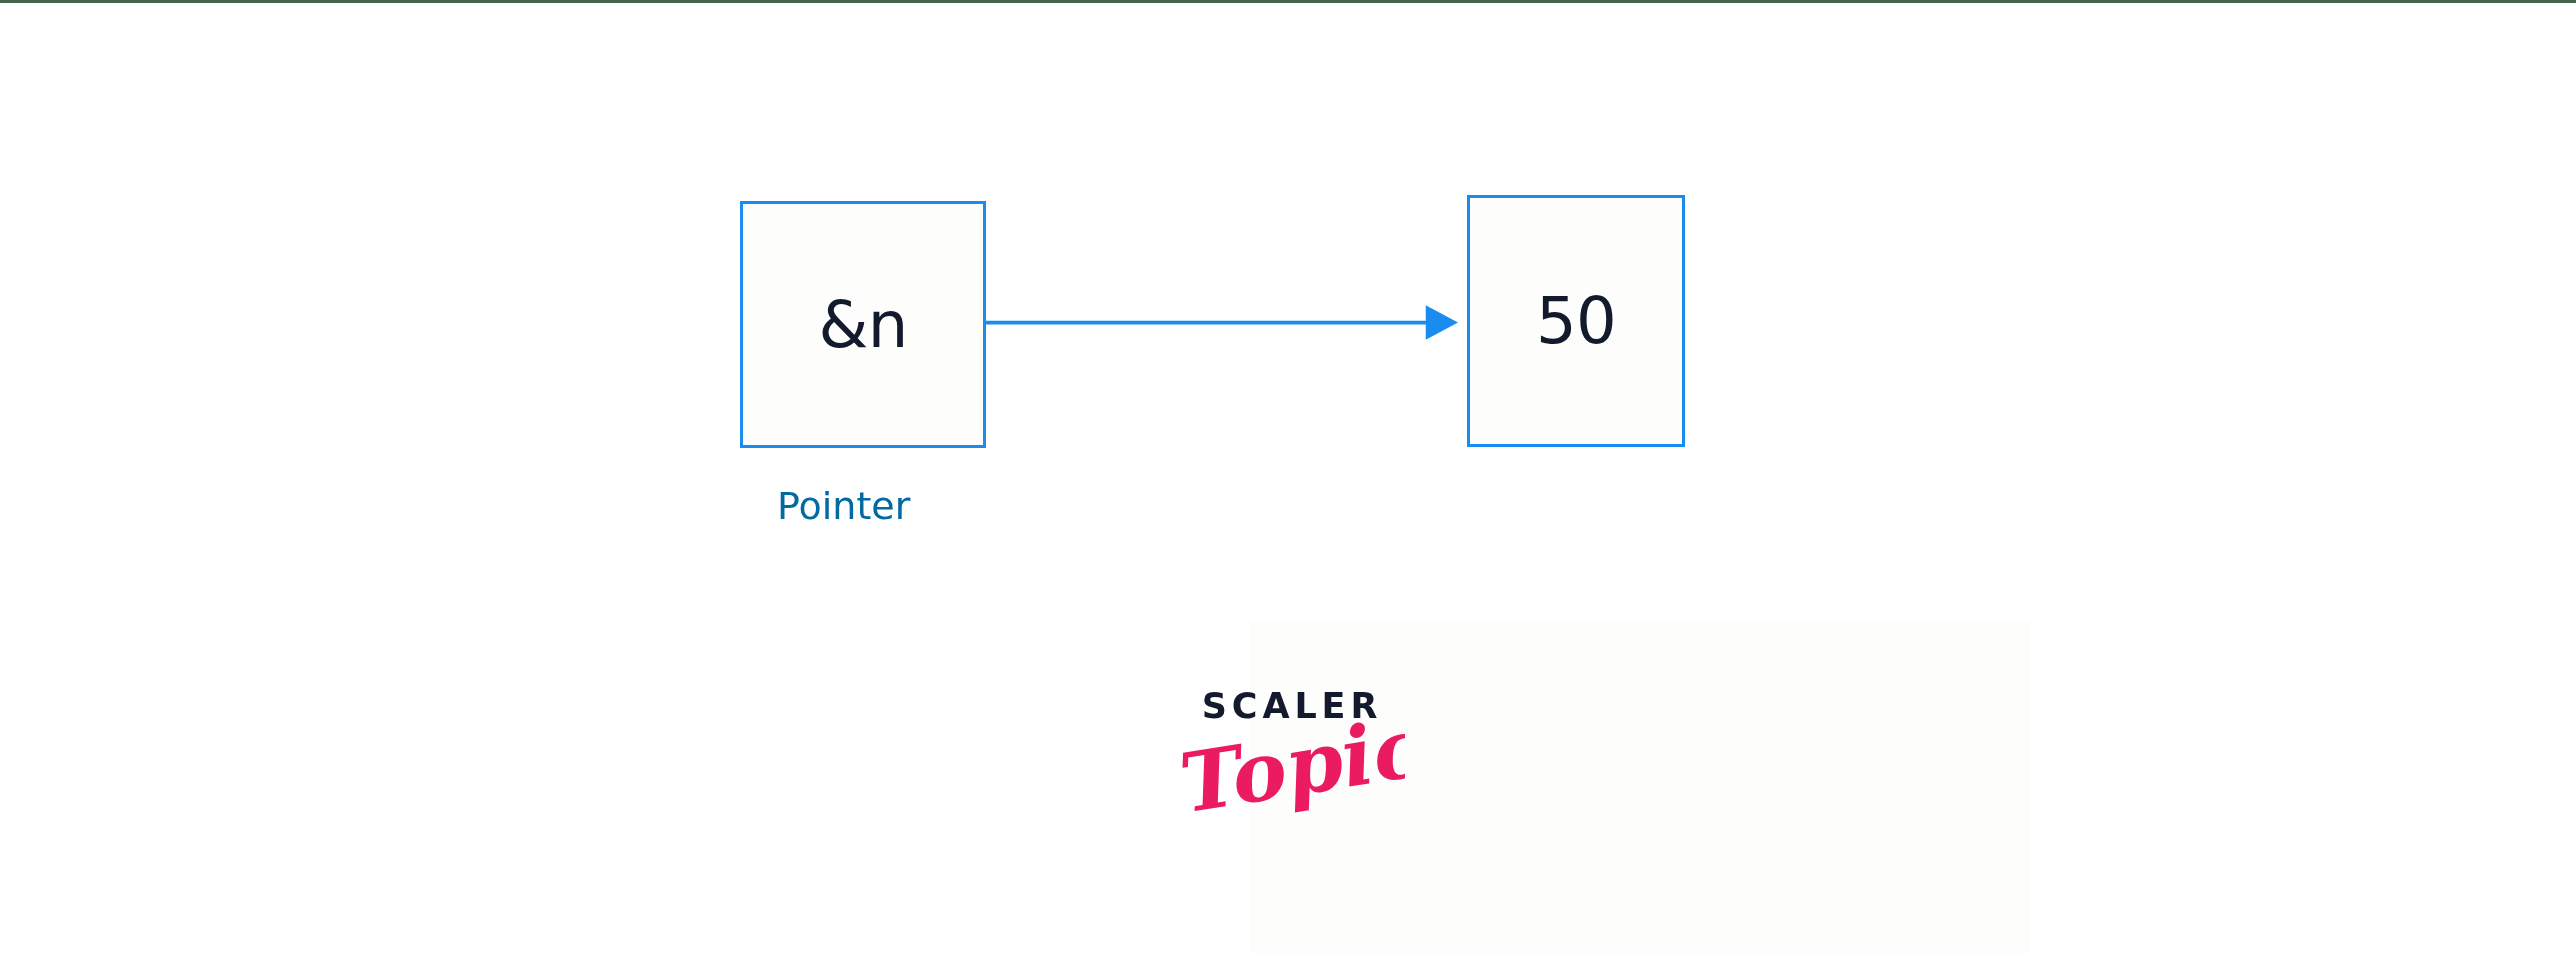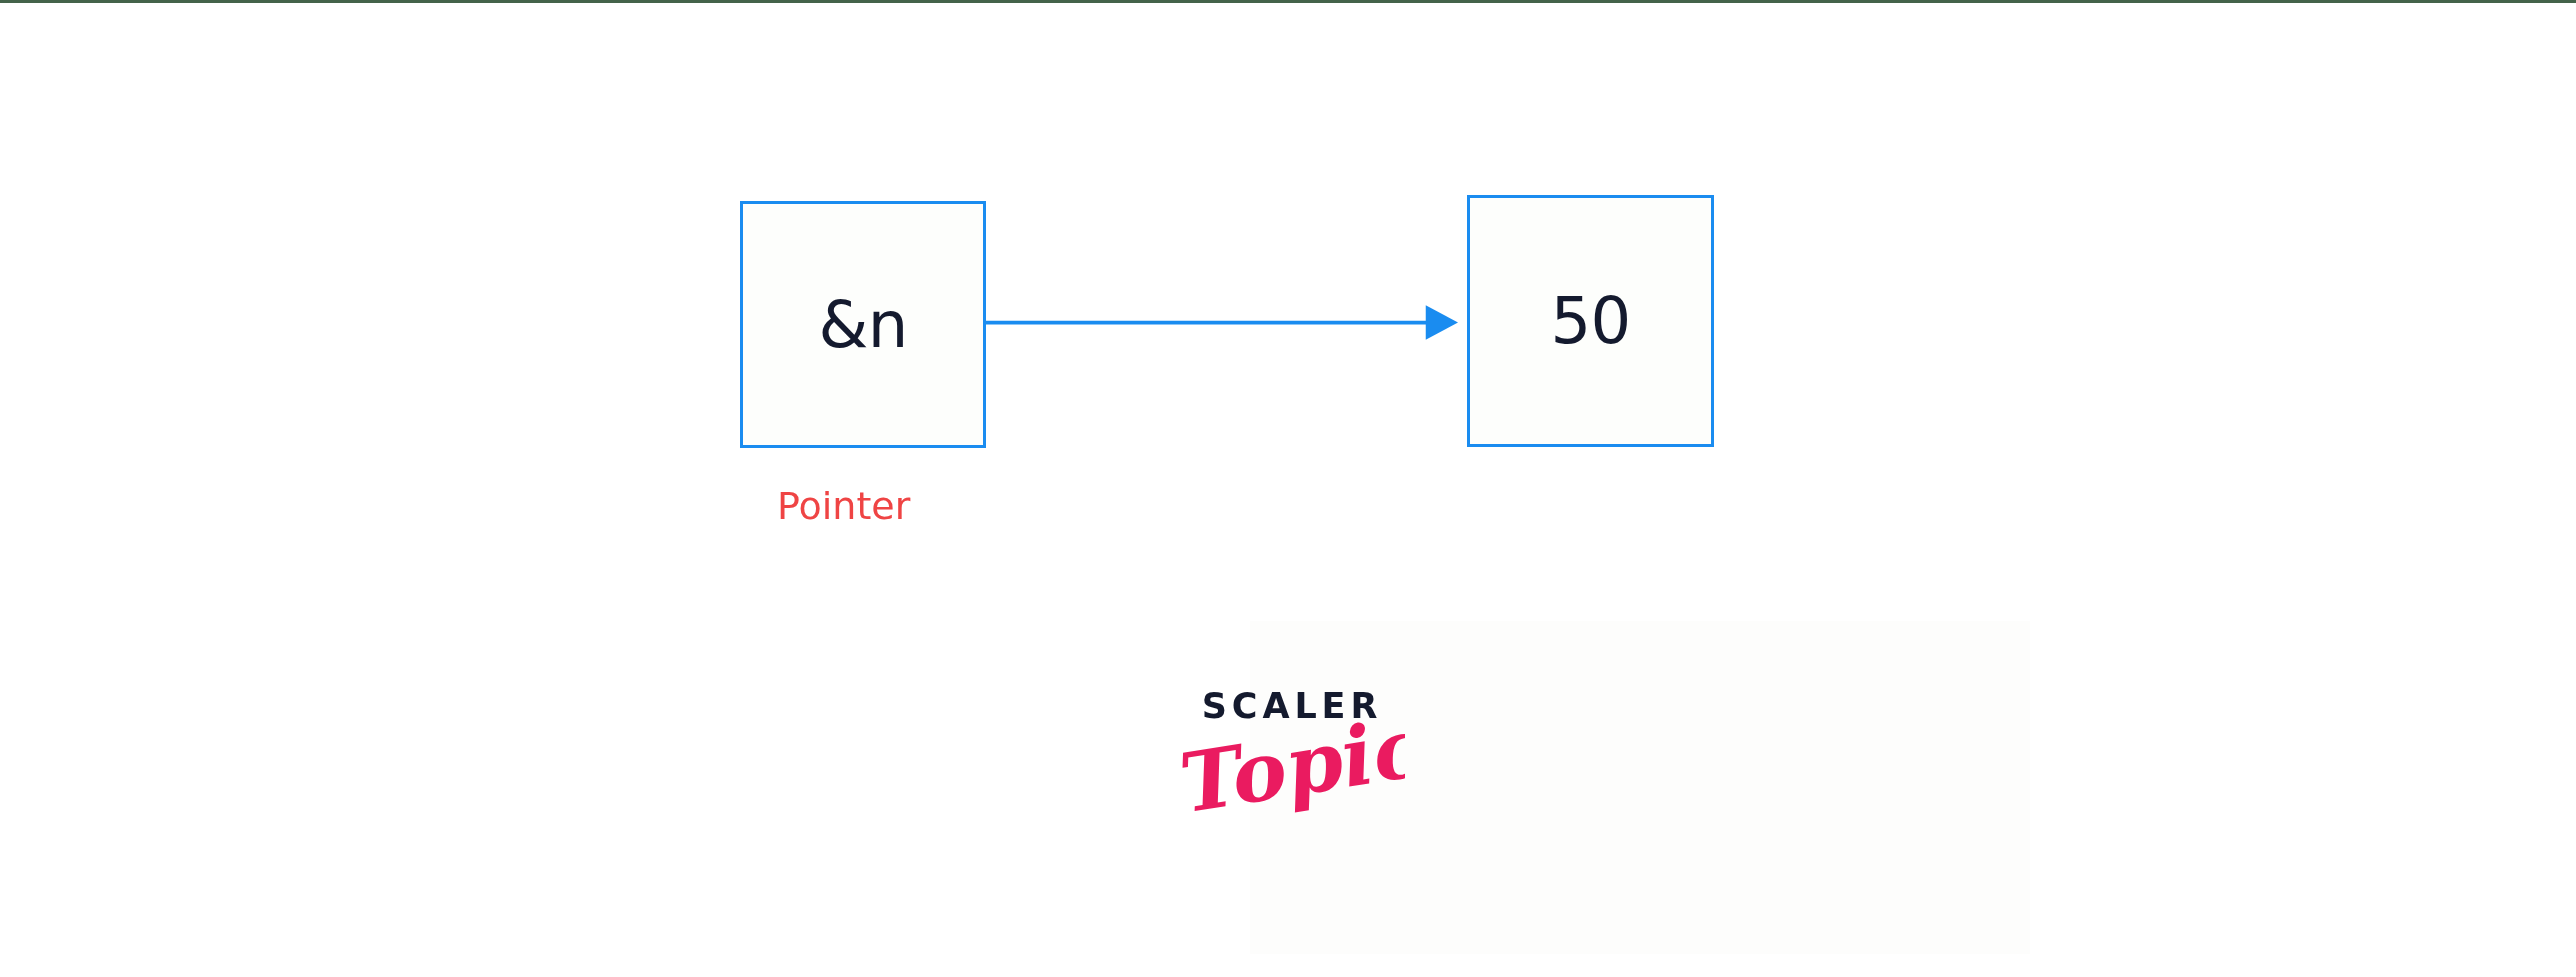--- a/index.html
+++ b/index.html
@@ -52,21 +52,21 @@
   }
   .cell-pointer {
     left: 740px;
     top: 201px;
     width: 246px;
     height: 247px;
   }
   .cell-value {
     left: 1467px;
     top: 195px;
-    width: 247px;
+    width: 218px;
     height: 252px;
   }
   .cell-text {
     font-family: "DejaVu Sans", "Liberation Sans", sans-serif;
     font-size: 64px;
     font-weight: 400;
     color: #141a2e;
     line-height: 1;
     letter-spacing: -0.8px;
     user-select: none;
@@ -80,21 +80,21 @@
     width: 485px;
     height: 39px;
   }
 
   
   .caption {
     position: absolute;
     font-family: "DejaVu Sans", "Liberation Sans", sans-serif;
     font-size: 38px;
     font-weight: 400;
-    color: #ef4444;
+    color: #0369a1;
     line-height: 1.1;
     white-space: nowrap;
   }
   .caption-pointer {
     left: 777px;
     top: 486px;
   }
   .caption-value {
     left: 1400px;
     top: 486px;

